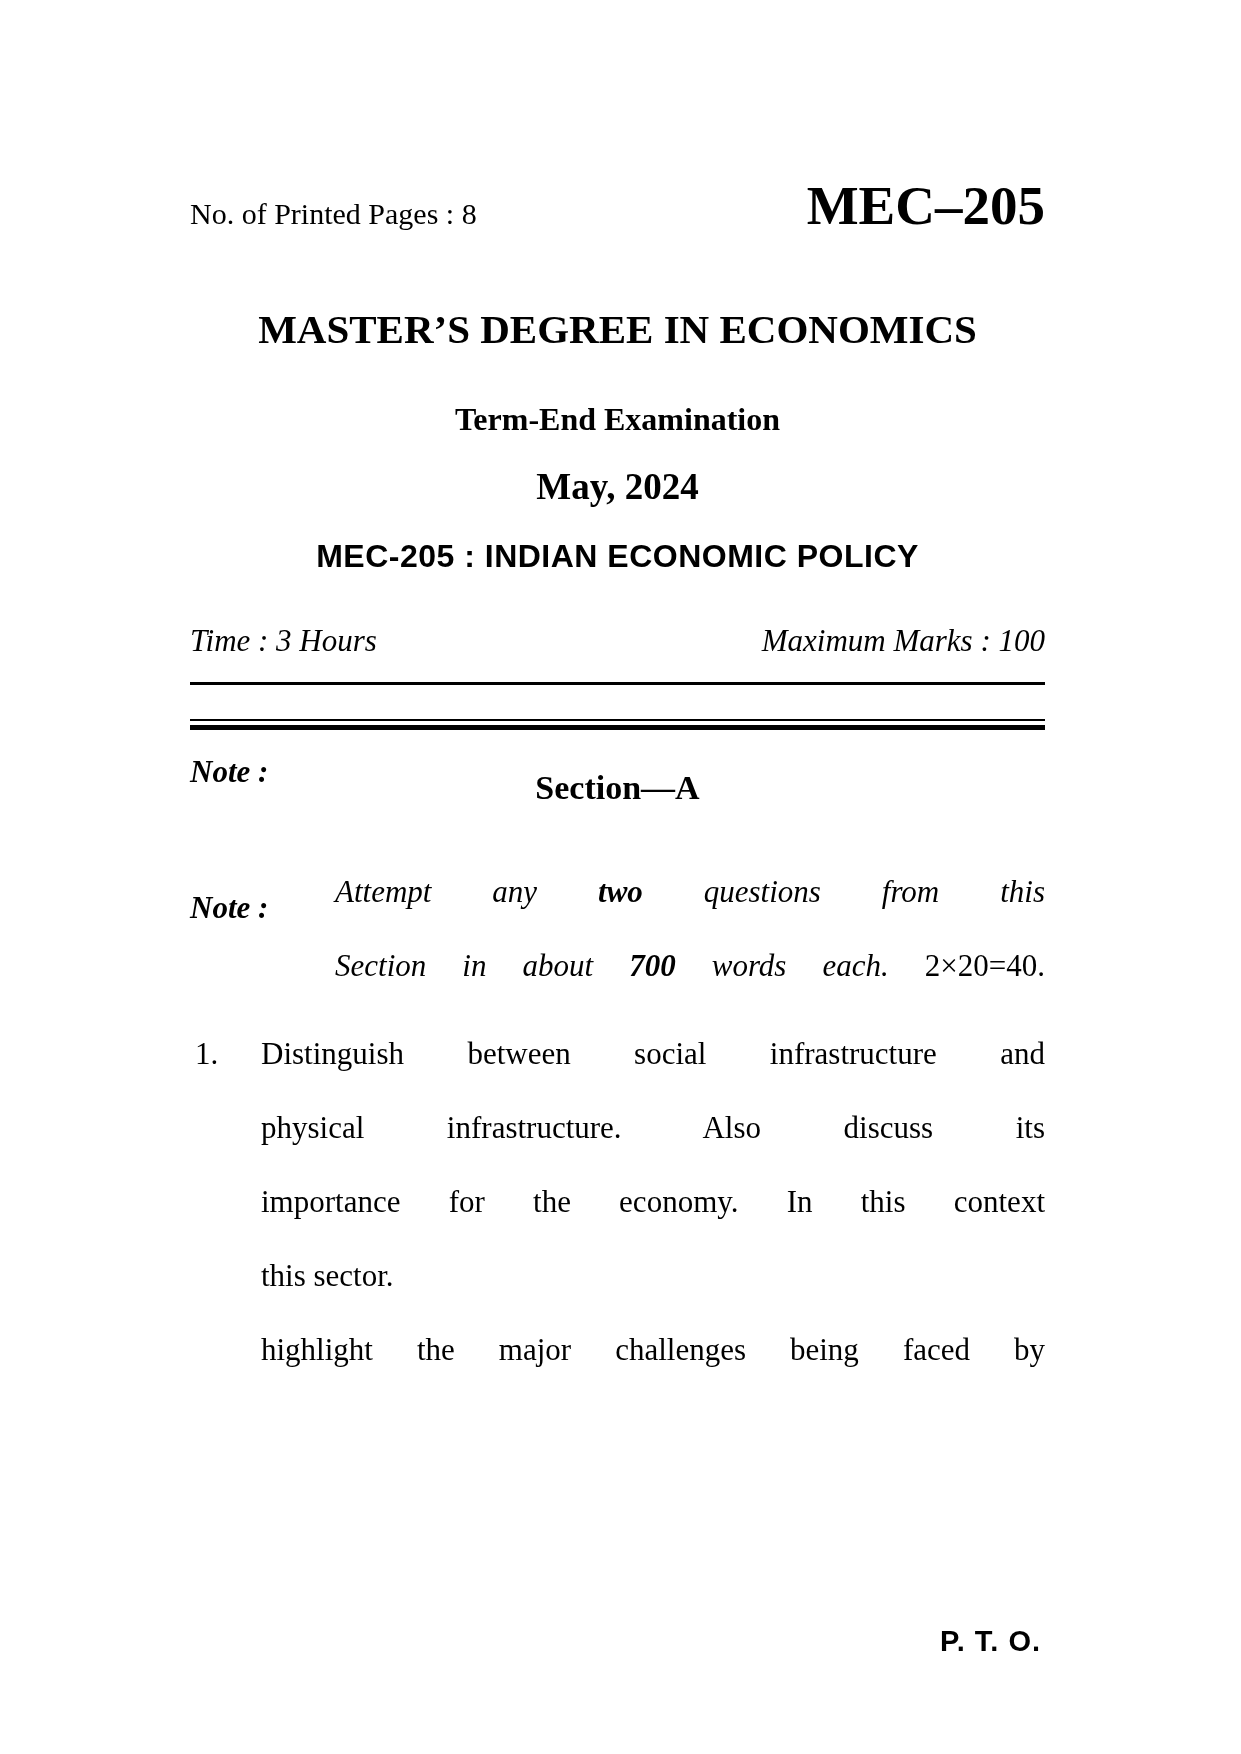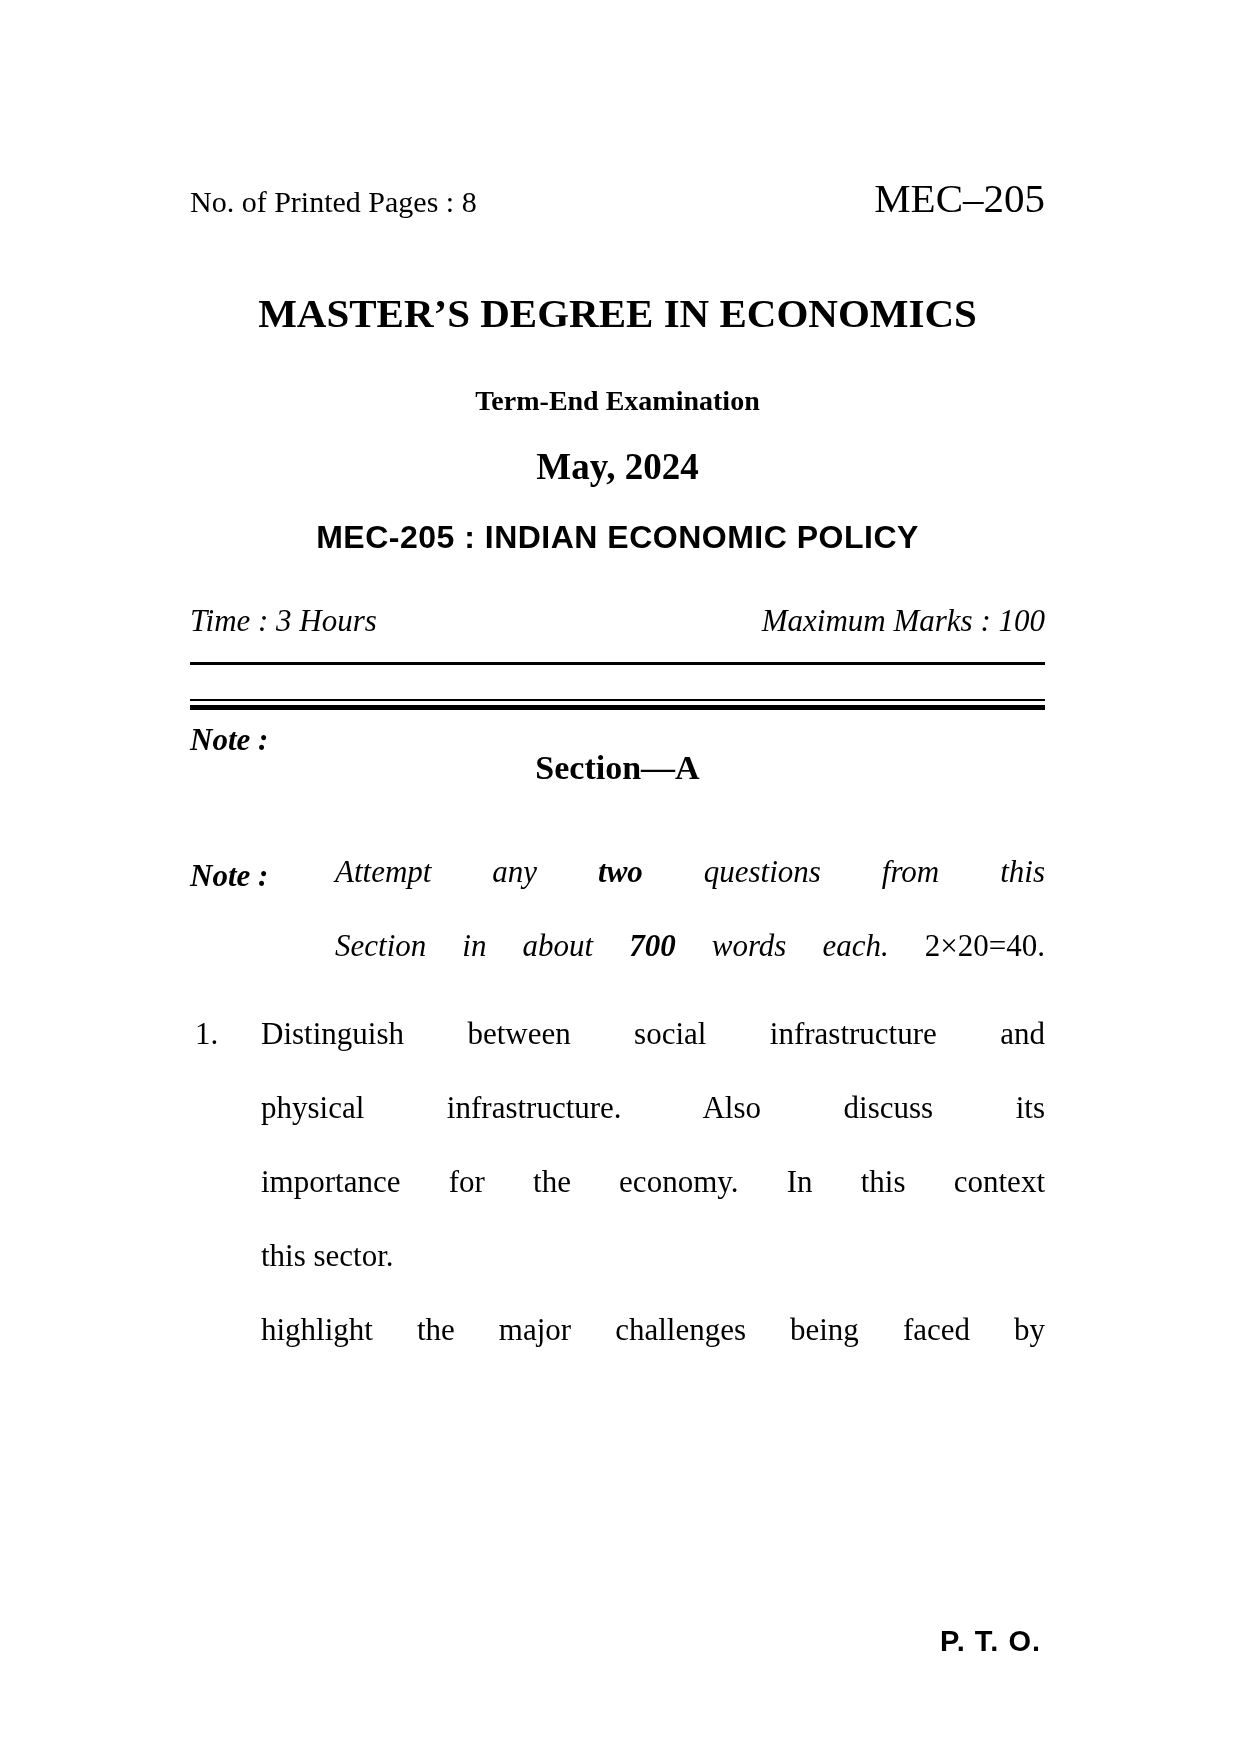--- a/index.html
+++ b/index.html
@@ -14,46 +14,46 @@
     padding: 0 196px 0 190px;
     overflow: hidden;
   }
   .header-row {
     display: flex;
     justify-content: space-between;
     align-items: baseline;
     padding-top: 176px;
   }
   .printed-pages { font-size: 30px; line-height: 1.2; }
-  .paper-code { font-size: 41px; font-weight: normal; line-height: 1.1; }
+  .paper-code { font-size: 55px; font-weight: bold; line-height: 1.1; }
 
   .title-degree  { text-align: center; font-weight: bold; font-size: 41px; margin: 70px 0 0; line-height: 1.1; }
   .title-program { text-align: center; font-weight: bold; font-size: 41px; margin: 56px 0 0; line-height: 1.1; }
-  .title-exam    { text-align: center; font-weight: bold; font-size: 28px; margin: 50px 0 0; line-height: 1.1; }
+  .title-exam    { text-align: center; font-weight: bold; font-size: 32px; margin: 50px 0 0; line-height: 1.1; }
   .title-date    { text-align: center; font-weight: bold; font-size: 37px; margin: 30px 0 0; line-height: 1.1; }
   .title-course  {
     text-align: center; font-weight: bold; font-size: 32px; margin: 30px 0 0;
     font-family: "Liberation Sans", sans-serif; letter-spacing: 0.5px; line-height: 1.2;
   }
   .meta-row {
     display: flex; justify-content: space-between;
     font-style: italic; font-size: 31px; margin-top: 46px; line-height: 1.2;
   }
   .rule-single {
     border: none; border-top: 3px solid #000;
     margin: 23px 0 0; height: 0;
   }
   .rule-double {
     border: none; border-top: 2px solid #000; border-bottom: 5px solid #000;
     height: 4px; margin: 0;
   }
   .note { position: relative; font-style: italic; font-size: 31px; }
   .note-general { margin-top: 34px; }
   .note-section { margin-top: 46px; }
-  .note-label { position: absolute; left: 0; top: 4px; font-weight: bold; line-height: 74px; }
+  .note-label { position: absolute; left: 0; top: 16px; font-weight: bold; line-height: 74px; }
   .note-general .note-body { margin-left: 112px; }
   .note-section .note-body { margin-left: 145px; }
 
   .section-heading { text-align: center; font-weight: bold; font-size: 34px; margin: 38px 0 0; line-height: 1.2; }
 
   .question { position: relative; font-size: 31px; margin-top: 14px; }
   .q-num { position: absolute; left: 5px; top: 0; line-height: 74px; }
   .q-body { margin-left: 71px; }
 
   .tline { line-height: 74px; }

